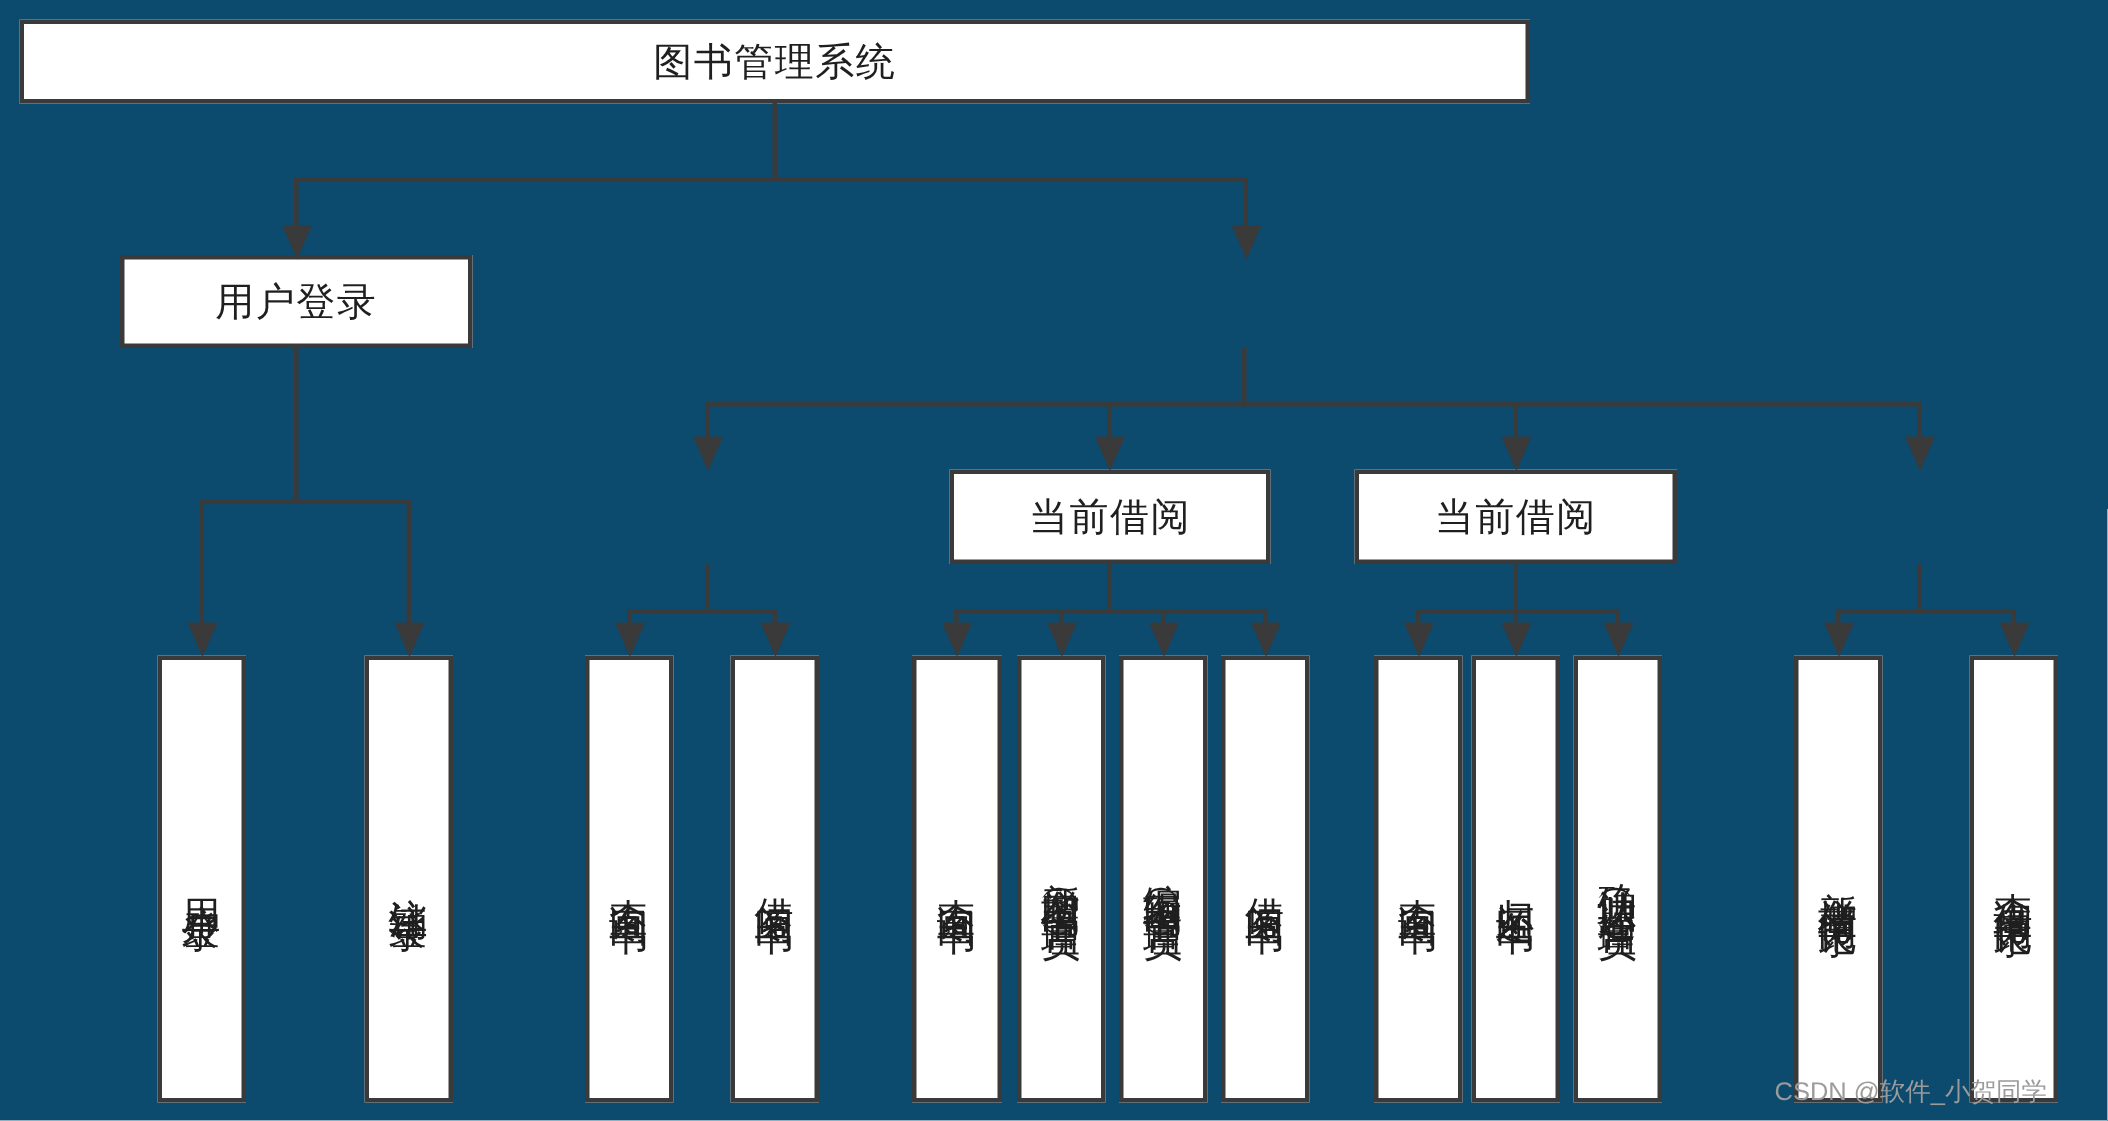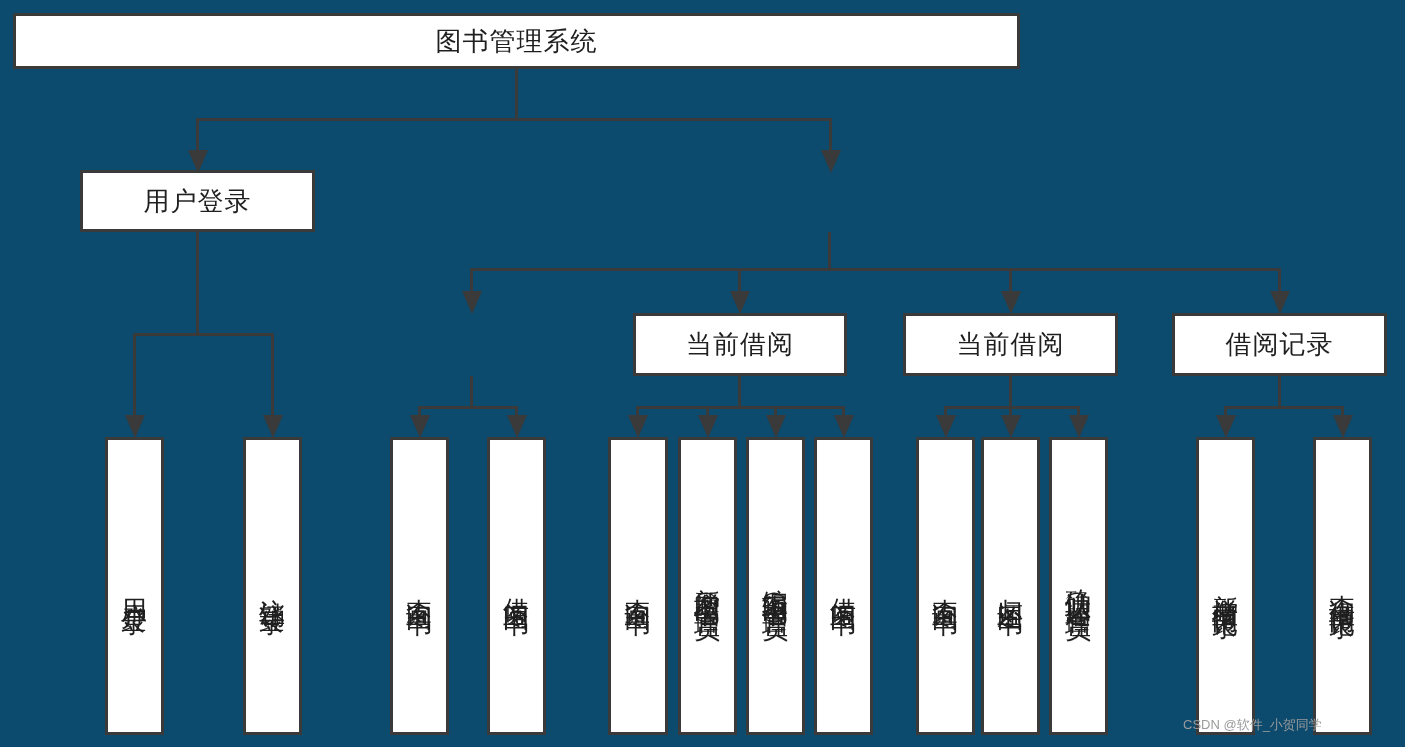--- a/index.html
+++ b/index.html
@@ -36,21 +36,21 @@
   .arrow{
     position:absolute;
     width:0;height:0;
     border-left:10px solid transparent;
     border-right:10px solid transparent;
     border-top:23px solid #3a3a3a;
   }
   .watermark{
     position:absolute;
     left:1183px;top:716px;
-    font-size:13px;
+    font-size:17px;
     color:#9b9b9b;
     white-space:nowrap;
   }
 </style>
 </head>
 <body>
 
 <div id="canvas">
 
   <div class="box" style="left:13px;top:13px;width:1007px;height:56px;">
@@ -64,23 +64,20 @@
 
 
   <div class="box" style="left:633px;top:313px;width:214px;height:63px;">
     <span class="hlabel">当前借阅</span>
   </div>
 
   <div class="box" style="left:903px;top:313px;width:215px;height:63px;">
     <span class="hlabel">当前借阅</span>
   </div>
 
-  <div class="box" style="left:1172px;top:313px;width:215px;height:63px;">
-    <span class="hlabel">借阅记录</span>
-  </div>
 
   <div class="box leaf" style="left:105px;top:437px;width:59px;height:298px;">
     <span class="vtext">用户登录</span>
   </div>
 
   <div class="box leaf" style="left:243px;top:437px;width:59px;height:298px;">
     <span class="vtext">注销登录</span>
   </div>
 
   <div class="box leaf" style="left:390px;top:437px;width:59px;height:298px;">

